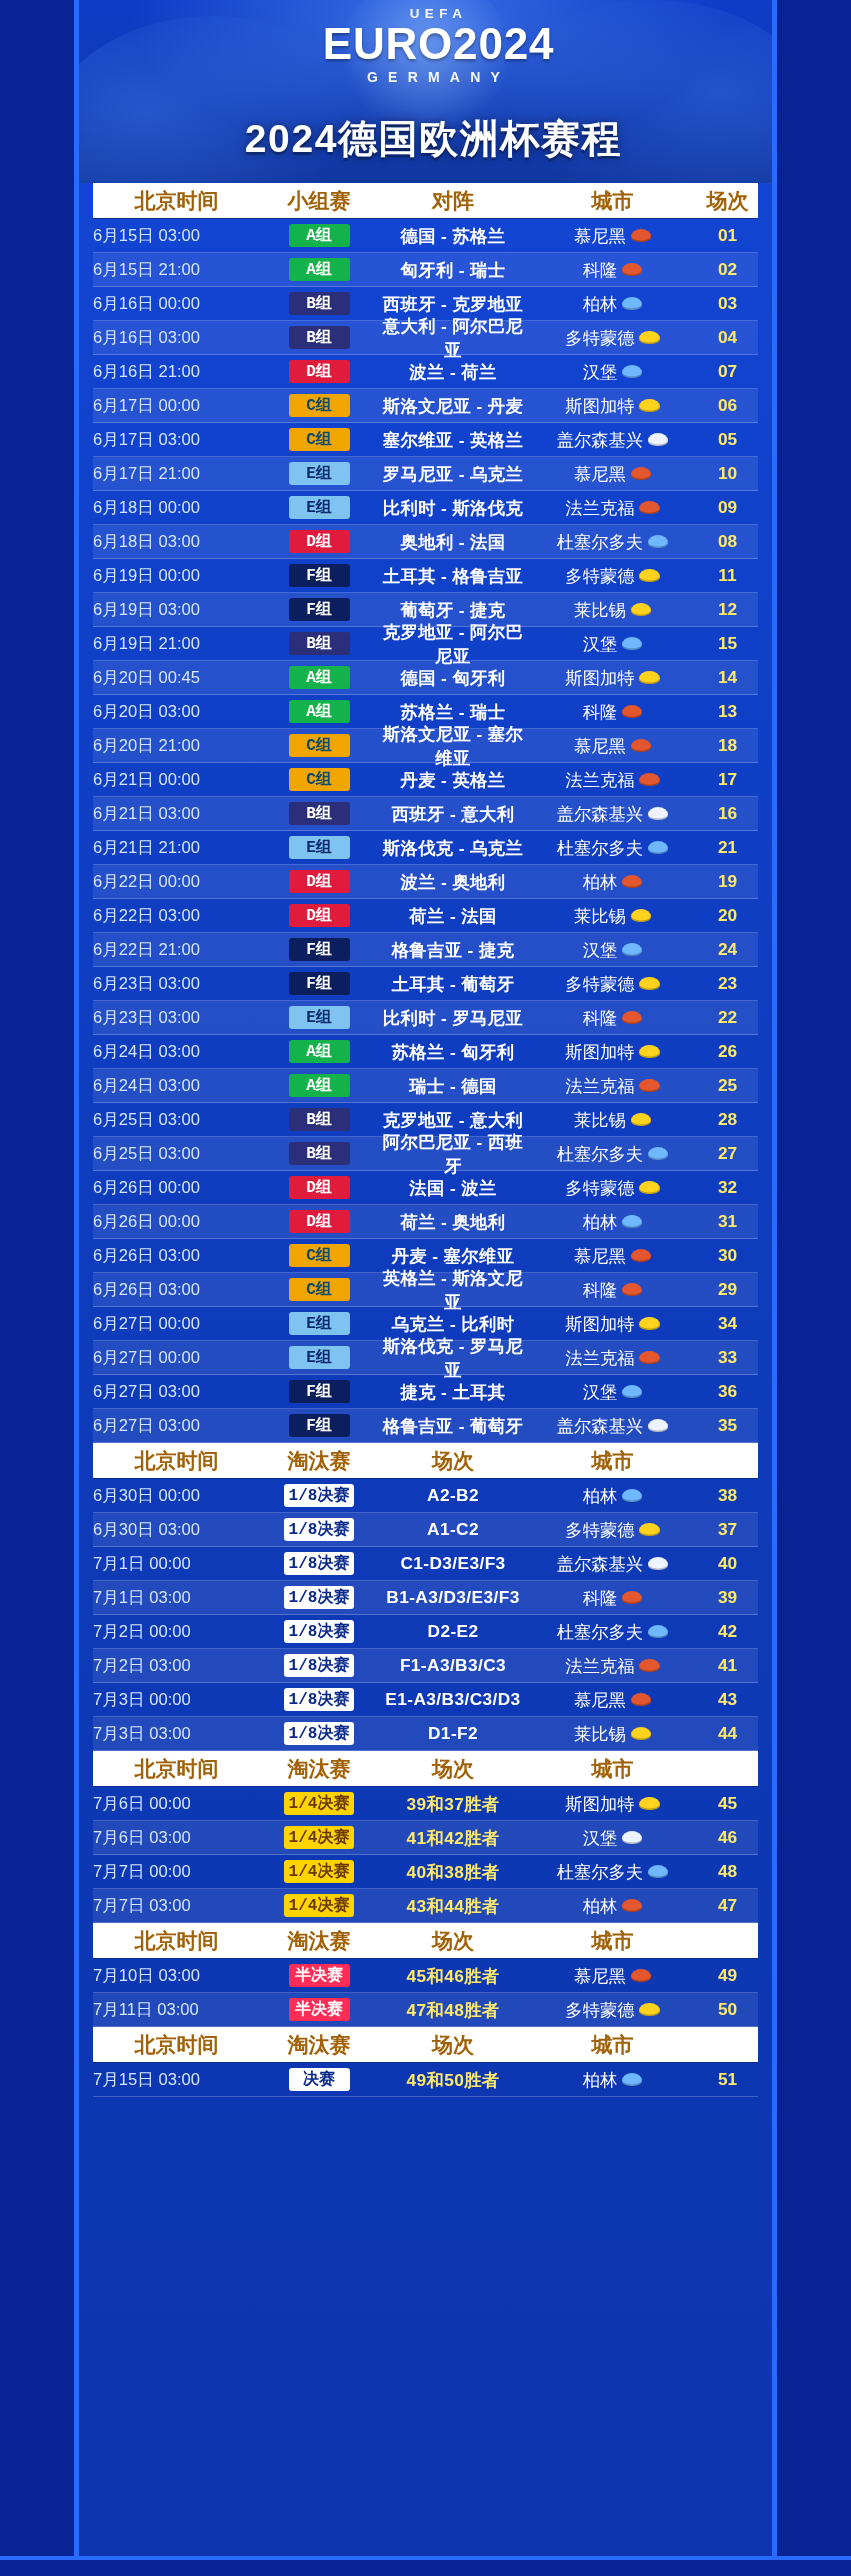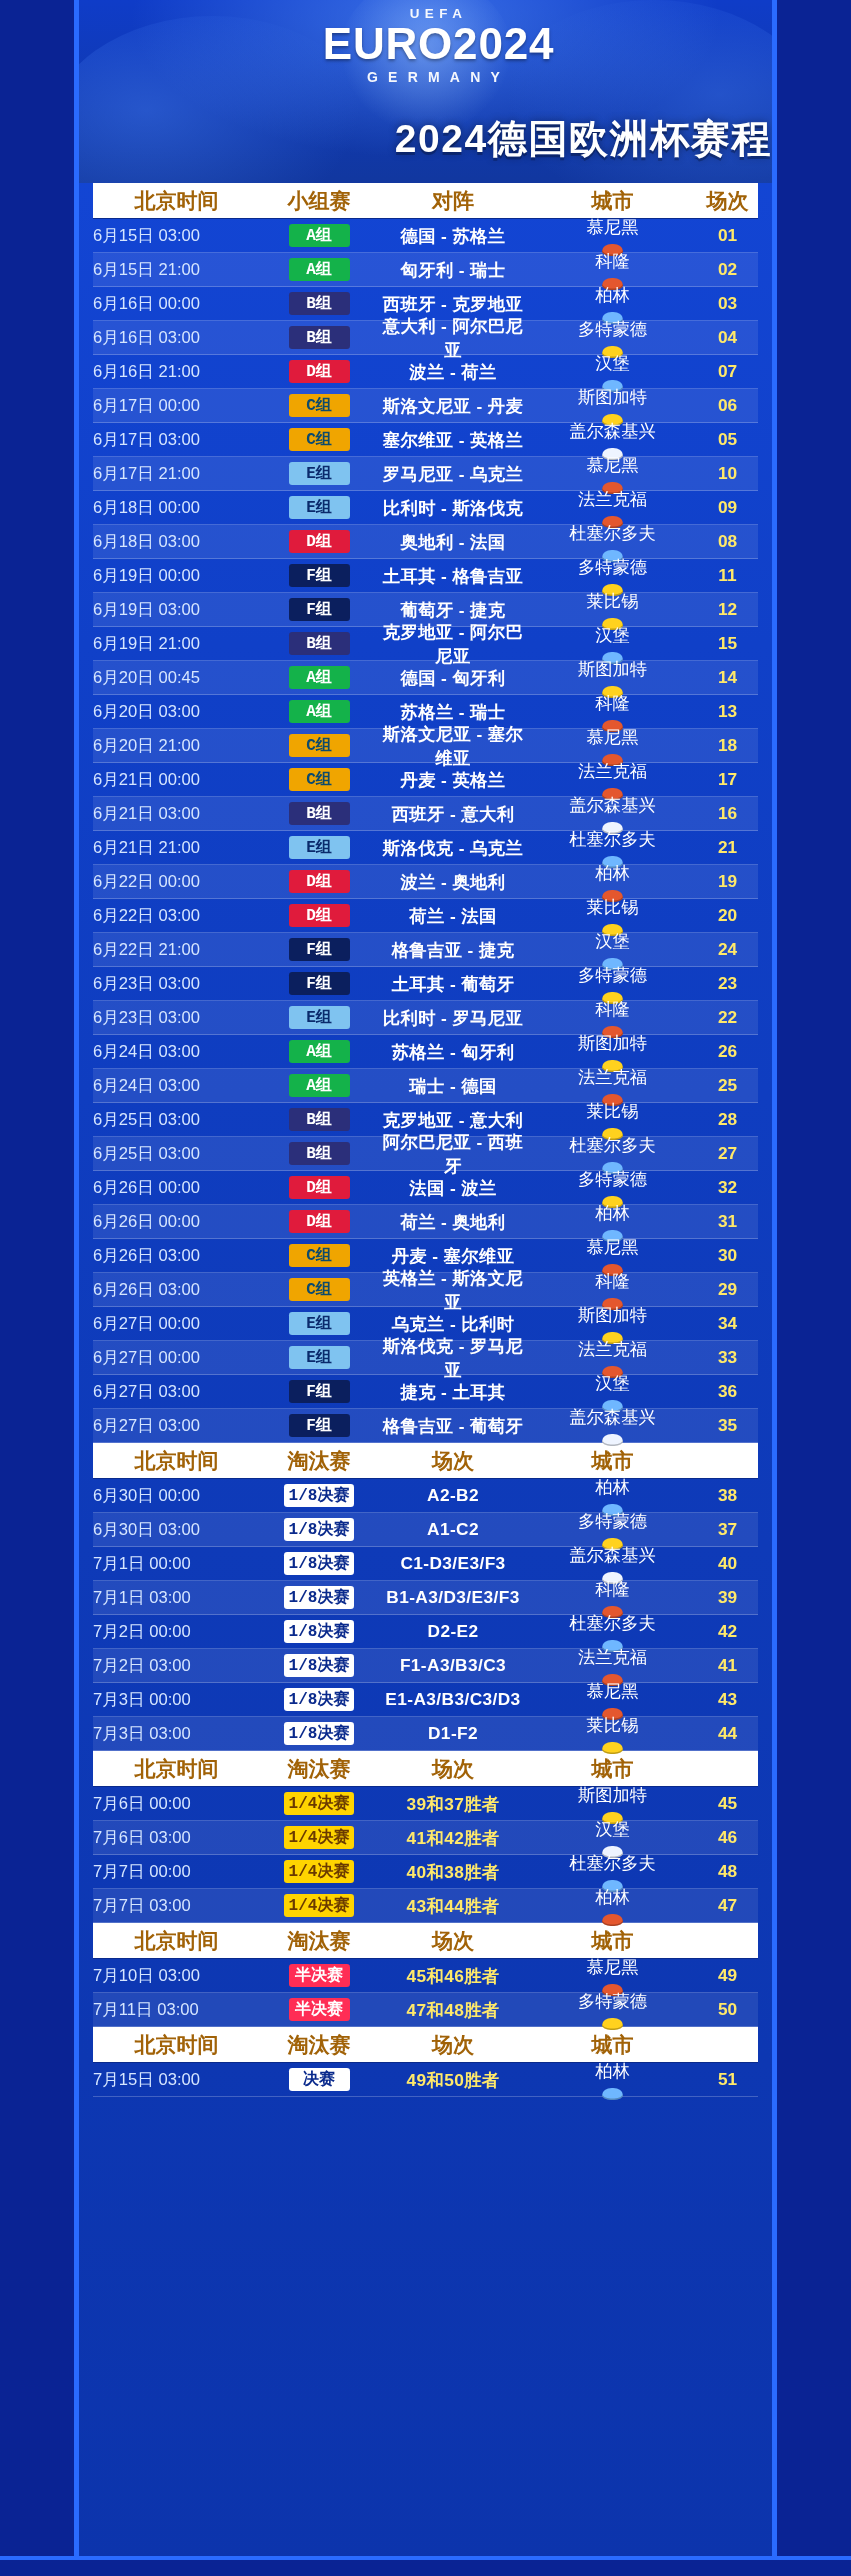--- a/index.html
+++ b/index.html
@@ -68,21 +68,21 @@
   }
   .euro-main {
     font-size: 44px; font-weight: bold; letter-spacing: 0.8px; line-height: 1.05;
     text-shadow: 0 1.6px 3.2px rgba(0,0,0,.35);
   }
   .euro-sub {
     font-size: 14px; letter-spacing: 10.2px; font-weight: bold; margin-top: 1.6px; opacity: .95;
   }
   .hero-title {
     position: absolute; left: 16px; right: 0; bottom: 17.3px;
-    text-align: right;
+    text-align: center;
     font-size: 39px; font-weight: bold; color: #ffffff;
     letter-spacing: 1.6px;
     text-shadow: 0 0 8px rgba(0,0,0,.45), 0 3.2px 0 rgba(0,0,0,.25);
   }
 
   
   .table-wrap { padding: 0 14px 0 14px; }
 
   .section-head {
     display: flex; align-items: center;
@@ -100,21 +100,21 @@
     height: 34px;
     font-size: 17.3px;
     color: #ffffff;
     border-bottom: 0.8px solid rgba(255,255,255,.22);
   }
   .row.alt { background: rgba(255,255,255,.09); }
 
   .c-time   { width: 167px; text-align: left; color: #d6e6ff; font-size: 16.6px; }
   .c-group  { width: 118px; text-align: center; }
   .c-match  { flex: 1; text-align: center; font-weight: bold; letter-spacing: 0.4px; }
-  .c-city   { width: 169px; text-align: center; display:flex; align-items:center; justify-content:center; gap:4.7px;flex-direction:column; }
+  .c-city   { width: 169px; text-align: center; display:flex; align-items:center; justify-content:center; gap:4.7px; }
   .c-no     { width: 61px; text-align: center; font-weight: bold; color: #ffe96a; font-size: 17.3px; }
 
   
   .h-time  { width: 167px; }
   .h-group { width: 118px; }
   .h-match { flex: 1; }
   .h-city  { width: 169px; }
   .h-no    { width: 61px; }
 
   .badge {

